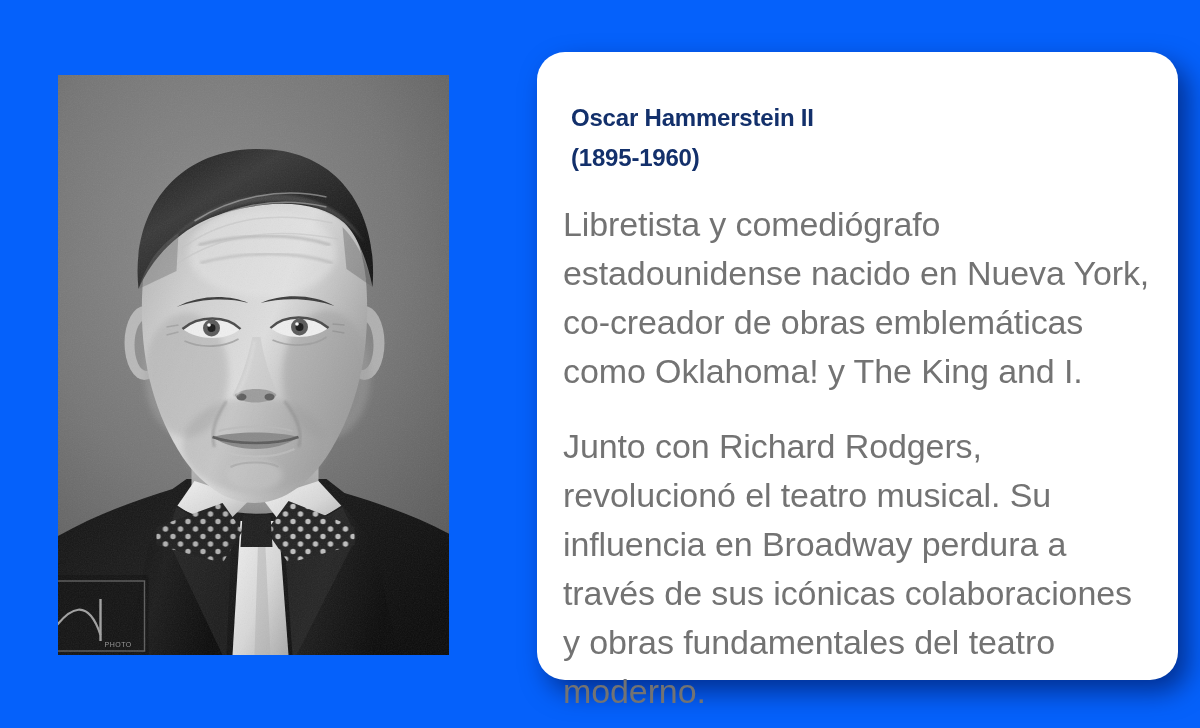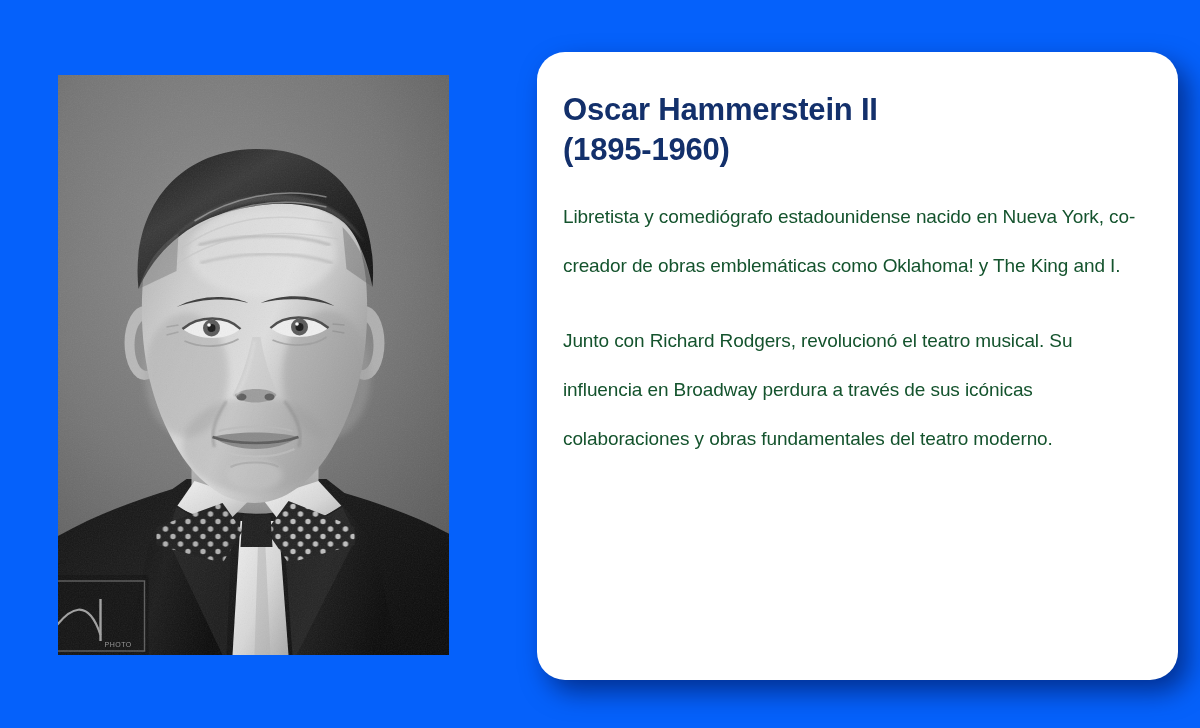--- a/index.html
+++ b/index.html
@@ -44,34 +44,34 @@
     width: 641px;
     height: 628px;
     background: #ffffff;
     border-radius: 28px;
     box-shadow: 10px 12px 26px rgba(0, 10, 60, 0.55);
     box-sizing: border-box;
     padding: 38px 28px 20px 26px;
   }
 
   #card-title {
-    margin: 0;
-    font-size: 31px;
+    margin: 8px;
+    font-size: 24px;
     font-weight: bold;
     line-height: 40px;
     color: #13306b;
     letter-spacing: -0.2px;
     white-space: pre-line;
   }
 
   .card-paragraph {
     margin: 0;
-    font-size: 19px;
+    font-size: 34px;
     line-height: 49px;
-    color: #14532d;
+    color: #737373;
     letter-spacing: -0.1px;
   }
   #paragraph-1 { margin-top: 22px; }
   #paragraph-2 { margin-top: 26px; }
 </style>
 </head>
 <body>
 
 <div id="stage">
 

